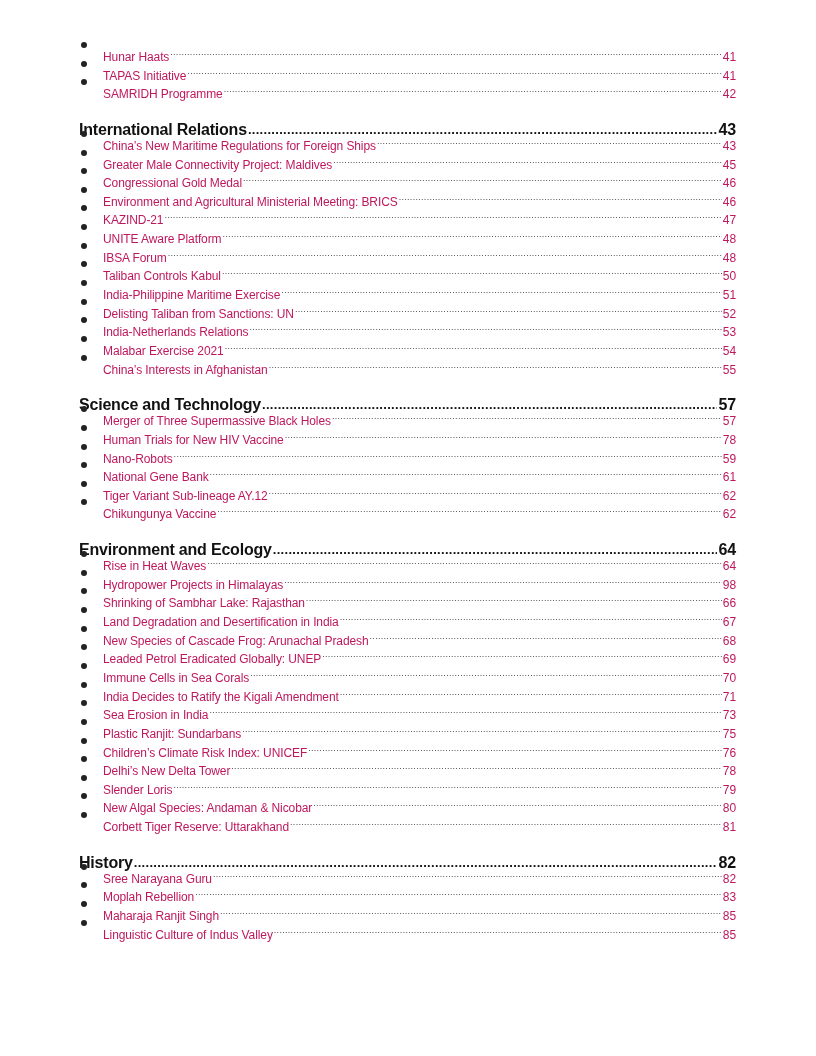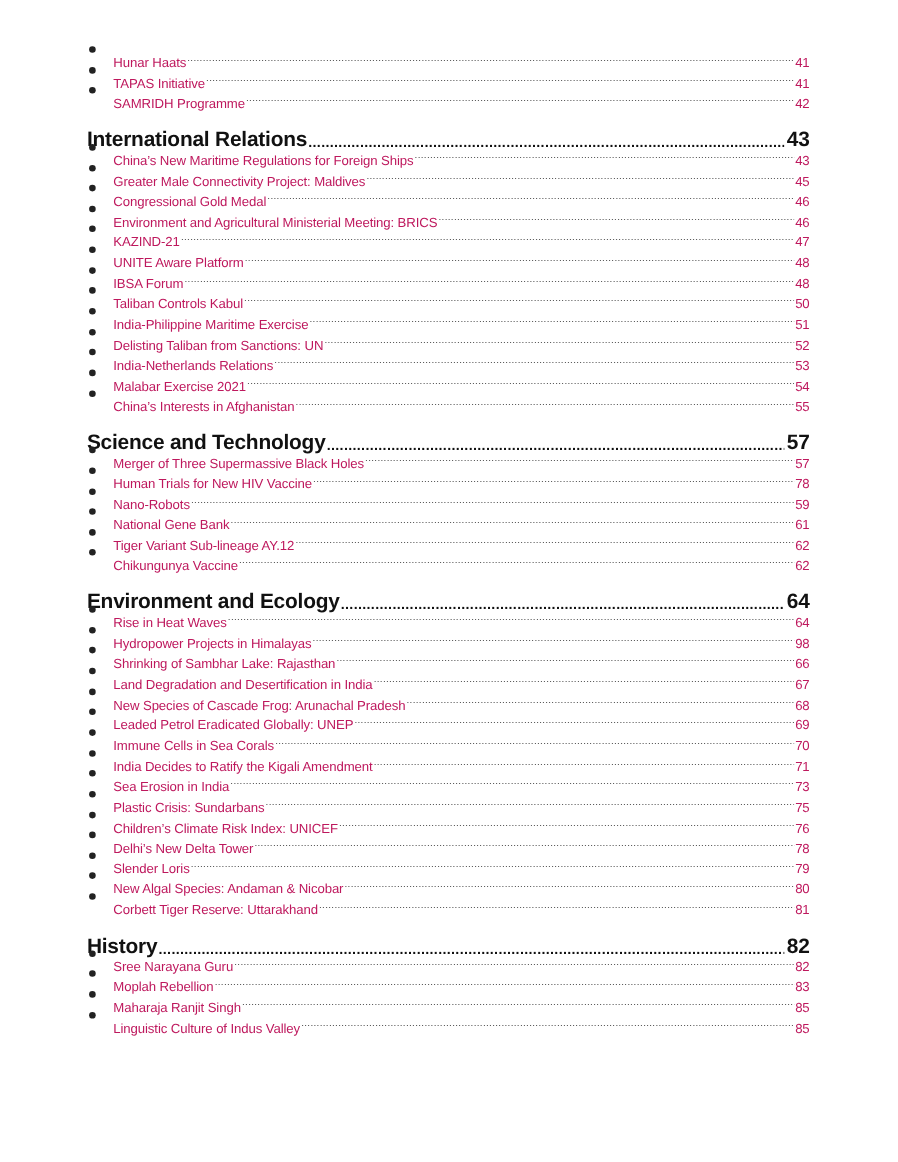--- a/index.html
+++ b/index.html
@@ -2,21 +2,21 @@
 <html><head>
 <meta charset="utf-8">
 <style>
   html, body { margin: 0; padding: 0; background: #ffffff; }
   body { width: 816px; height: 1056px; position: relative; overflow: hidden;
          font-family: "Liberation Sans", sans-serif; color: #1a1a1a; }
   .toc { position: absolute; left: 79px; top: 50px; width: 657px; }
   .section { margin: 0; }
   .section + .section { margin-top: 0; }
   .heading { display: flex; align-items: flex-end; height: 22px; margin-top: 11px;
-             font-size: 19px; font-weight: bold; letter-spacing: -0.2px; color: #111; }
+             font-size: 16px; font-weight: bold; letter-spacing: -0.2px; color: #111; }
   .heading .title { white-space: nowrap; }
   .heading .page { white-space: nowrap; padding-left: 1px; }
   .leader { flex: 1; overflow: hidden; white-space: nowrap; margin: 0 1px; position: relative; top: -3px; }
   .leader::after { content: "...................................................................................................................................................................................................................................................................................................................................................................."; letter-spacing: 0.3px; }
   .heading .leader { font-size: 13px; font-weight: bold; top: -2px; }
   .item { display: flex; align-items: flex-start; height: 18.65px; font-size: 12px; color: #be185d; letter-spacing: -0.1px; }
   .item .bullet { width: 24px; flex: none; position: relative; }
   .item .bullet::before { content: ""; position: absolute; left: 2px; top: -8px; width: 6px; height: 6px; border-radius: 50%; background: #222; }
   .item .label { white-space: nowrap; }
   .item .leader { font-size: 9px; color: #444; top: -3px; letter-spacing: 0.5px; }
@@ -236,21 +236,21 @@
     <span class="page">71</span>
   </div>
           <div class="item">
     <span class="bullet"></span>
     <span class="label">Sea Erosion in India</span>
     <span class="leader"></span>
     <span class="page">73</span>
   </div>
           <div class="item">
     <span class="bullet"></span>
-    <span class="label">Plastic Crisis: Sundarbans</span>
+    <span class="label">Plastic Ranjit: Sundarbans</span>
     <span class="leader"></span>
     <span class="page">75</span>
   </div>
           <div class="item">
     <span class="bullet"></span>
     <span class="label">Children’s Climate Risk Index: UNICEF</span>
     <span class="leader"></span>
     <span class="page">76</span>
   </div>
           <div class="item">

